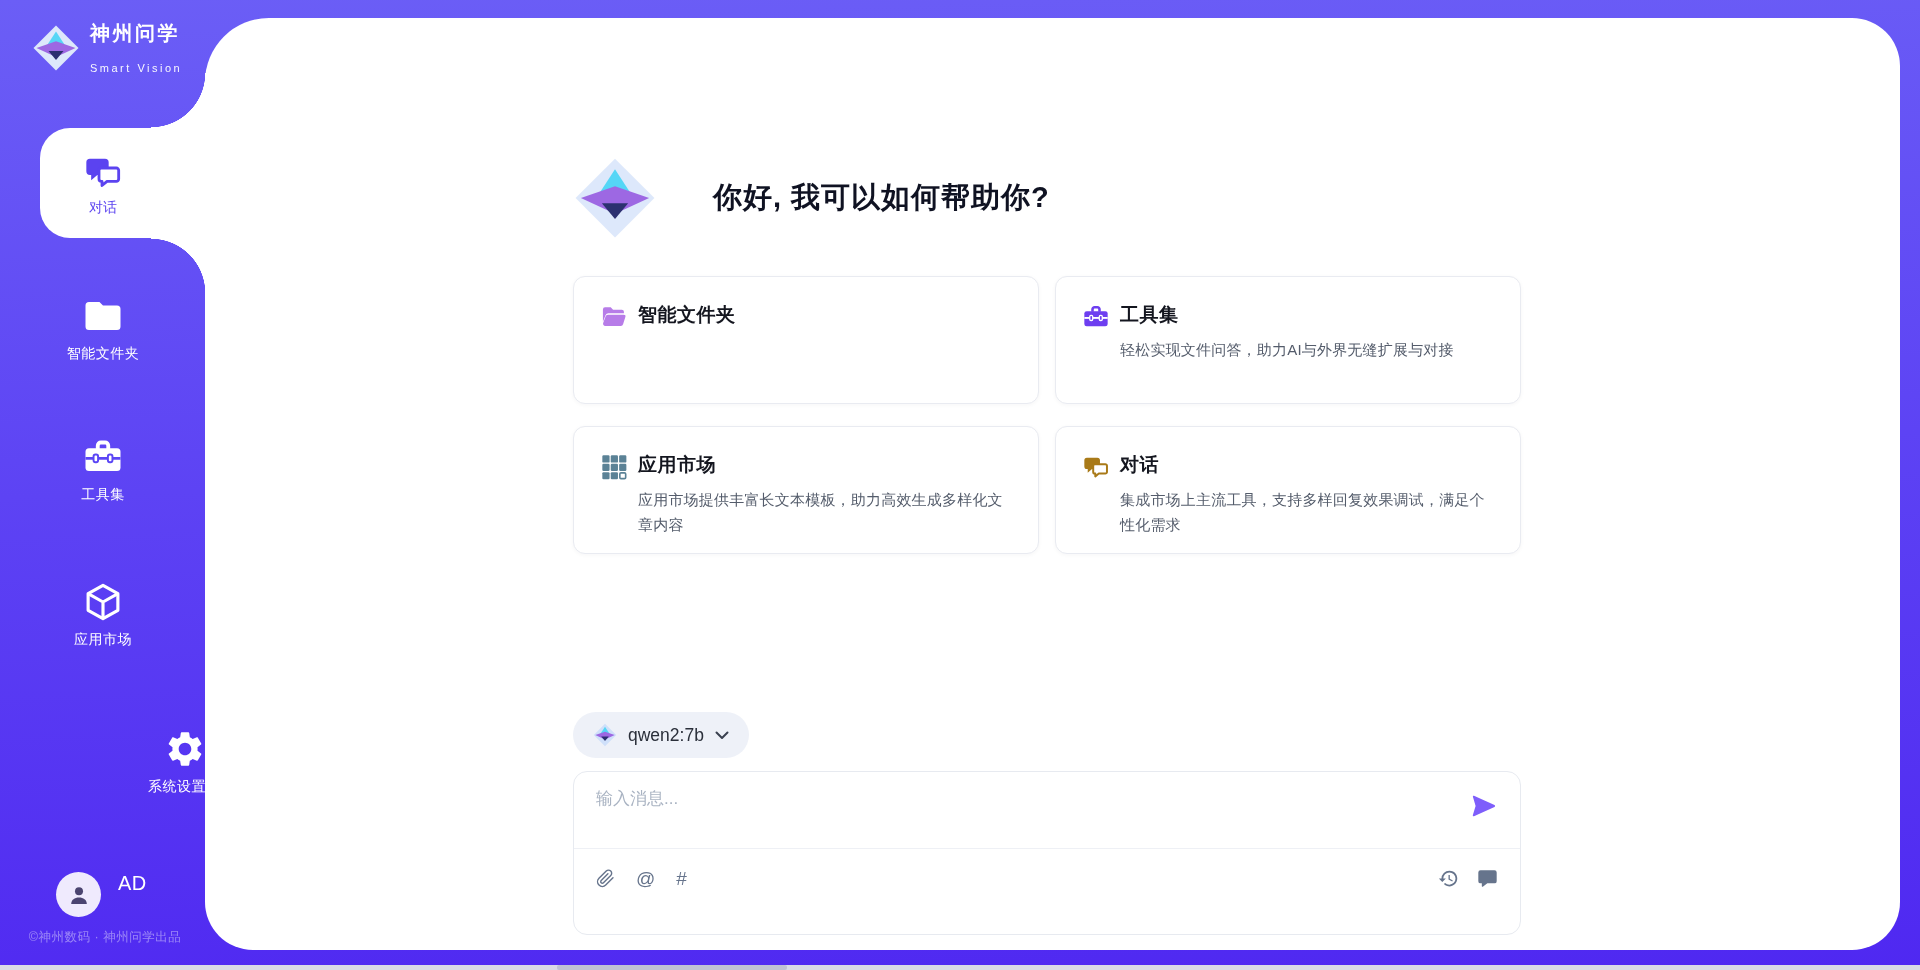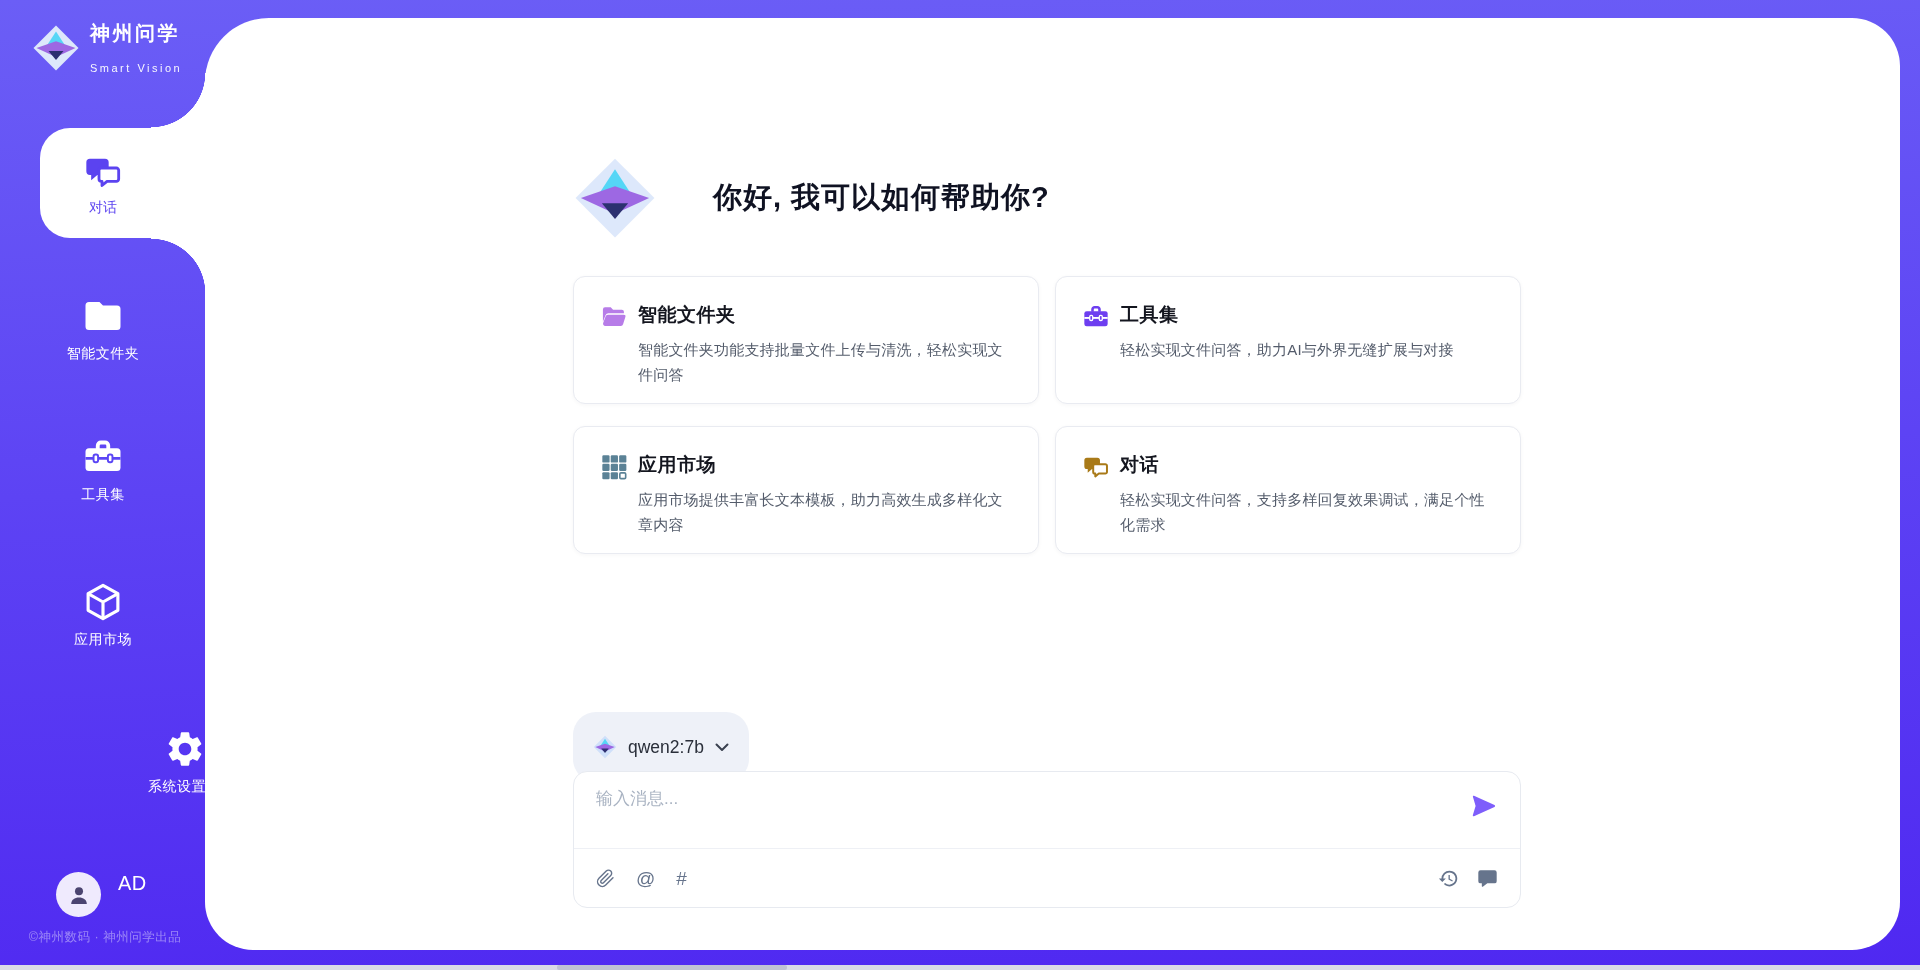--- a/index.html
+++ b/index.html
@@ -44,26 +44,26 @@
   .fcard{
     height:128px;box-sizing:border-box;border:1px solid #e9ebf1;border-radius:12px;background:#fff;
     position:relative;padding:25px 30px 0 64px;box-shadow:0 1px 4px rgba(25,30,60,.04);cursor:pointer;
   }
   .fcard .ic{position:absolute;left:26px;top:26px;}
   .fcard h3{margin:0;font-size:19px;color:#14161f;font-weight:700;letter-spacing:.5px;}
   .fcard p{margin:9px 0 0;font-size:15px;line-height:1.68;color:#545c6b;letter-spacing:.2px;}
   
   .model-pill{
     position:absolute;left:368px;top:694px;height:46px;border-radius:23px;background:#eef1f8;
-    display:inline-flex;align-items:center;gap:11px;padding:12px 20px;cursor:pointer;
+    display:inline-flex;align-items:center;gap:11px;padding:0 20px;cursor:pointer;
   }
   .model-name{font-size:17.5px;color:#2a2f3a;font-weight:500;}
   
   .composer{
-    position:absolute;left:368px;top:753px;width:948px;height:137px;box-sizing:border-box;
+    position:absolute;left:368px;top:753px;width:948px;height:164px;box-sizing:border-box;
     border:1.5px solid #e7eaf0;border-radius:14px;background:#fff;
   }
   .composer textarea{
     position:absolute;left:20px;top:13px;width:850px;height:56px;border:none;outline:none;resize:none;
     font-size:17px;color:#333;background:transparent;font-family:"Liberation Sans","DejaVu Sans",sans-serif;
   }
   .composer textarea::placeholder{color:#a9b3c2;}
   .send-btn{position:absolute;right:22px;top:20px;width:28px;height:28px;border:none;background:transparent;padding:0;cursor:pointer;}
   .composer .divider{position:absolute;left:0;right:0;top:76px;border-top:1px solid #eef0f5;}
   .composer .toolbar{position:absolute;left:22px;right:22px;top:88px;height:36px;display:flex;align-items:center;justify-content:space-between;}
@@ -163,21 +163,20 @@
     </div>
 
     <div class="cards">
 
       <div class="fcard">
         <svg class="ic" width="28" height="28" viewBox="0 0 24 24" color="#b77ce8">
           <path d="M2.5 5.5A1.8 1.8 0 0 1 4.3 3.7h4.9l2 2h7.5a1.8 1.8 0 0 1 1.8 1.8v1.2H7.2a2.5 2.5 0 0 0-2.35 1.66L2.5 16z" fill="currentColor"></path>
           <path d="M7.3 10h13a1.5 1.5 0 0 1 1.43 1.95l-1.95 6.3a2 2 0 0 1-1.91 1.41H4.5a1.9 1.9 0 0 1-1.8-2.5l2.25-6A2.5 2.5 0 0 1 7.3 10z" fill="currentColor"></path>
         </svg>
         <h3>智能文件夹</h3>
-        <p>智能文件夹功能支持批量文件上传与清洗，轻松实现文件问答</p>
       </div>
 
       <div class="fcard">
         <svg class="ic" width="28" height="28" viewBox="0 0 24 24" color="#6d3ef0">
           <path d="M9 7.5V5.5A1.8 1.8 0 0 1 10.8 3.7h2.4A1.8 1.8 0 0 1 15 5.5v2" fill="none" stroke="currentColor" stroke-width="2.2"></path>
           <rect x="2" y="7" width="20" height="13" rx="2" fill="currentColor"></rect>
           <line x1="2" y1="12.8" x2="22" y2="12.8" stroke="#fff" stroke-width="1.6"></line>
           <rect x="6.6" y="10.6" width="2.6" height="4.4" rx="1.1" fill="currentColor" stroke="#fff" stroke-width="1.1"></rect>
           <rect x="14.8" y="10.6" width="2.6" height="4.4" rx="1.1" fill="currentColor" stroke="#fff" stroke-width="1.1"></rect>
         </svg>
@@ -200,21 +199,21 @@
         <h3>应用市场</h3>
         <p>应用市场提供丰富长文本模板，助力高效生成多样化文章内容</p>
       </div>
 
       <div class="fcard">
         <svg class="ic" width="28" height="28" viewBox="0 0 24 24" color="#a97a18">
           <path d="M4.2 4h9a2.2 2.2 0 0 1 2.2 2.2v5.4a2.2 2.2 0 0 1-2.2 2.2H8.6L4.9 17v-3.2h-.7A2.2 2.2 0 0 1 2 11.6V6.2A2.2 2.2 0 0 1 4.2 4Z" fill="currentColor"></path>
           <path d="M11 9.6h9a1.4 1.4 0 0 1 1.4 1.4v5.2a1.4 1.4 0 0 1-1.4 1.4h-5.6l-3 2.5v-2.5H11a1.4 1.4 0 0 1-1.4-1.4V11A1.4 1.4 0 0 1 11 9.6Z" fill="#fff" stroke="currentColor" stroke-width="1.7" stroke-linejoin="round"></path>
         </svg>
         <h3>对话</h3>
-        <p>轻松实现文件问答，支持多样回复效果调试，满足个性化需求</p>
+        <p>集成市场上主流工具，支持多样回复效果调试，满足个性化需求</p>
       </div>
     </div>
 
     <div class="model-pill">
       <svg width="24" height="24" viewBox="0 0 64 64">
         <polygon points="32,2 62,32 32,62 2,32" fill="#cfe0fa"></polygon>
         <polygon points="32,10 45,30 19,30" fill="#55d6f6"></polygon>
         <polygon points="6,32 32,23 58,32 32,44" fill="#9d68e3"></polygon>
         <polygon points="22,36 42,36 32,48" fill="#2c3070"></polygon>
       </svg>

